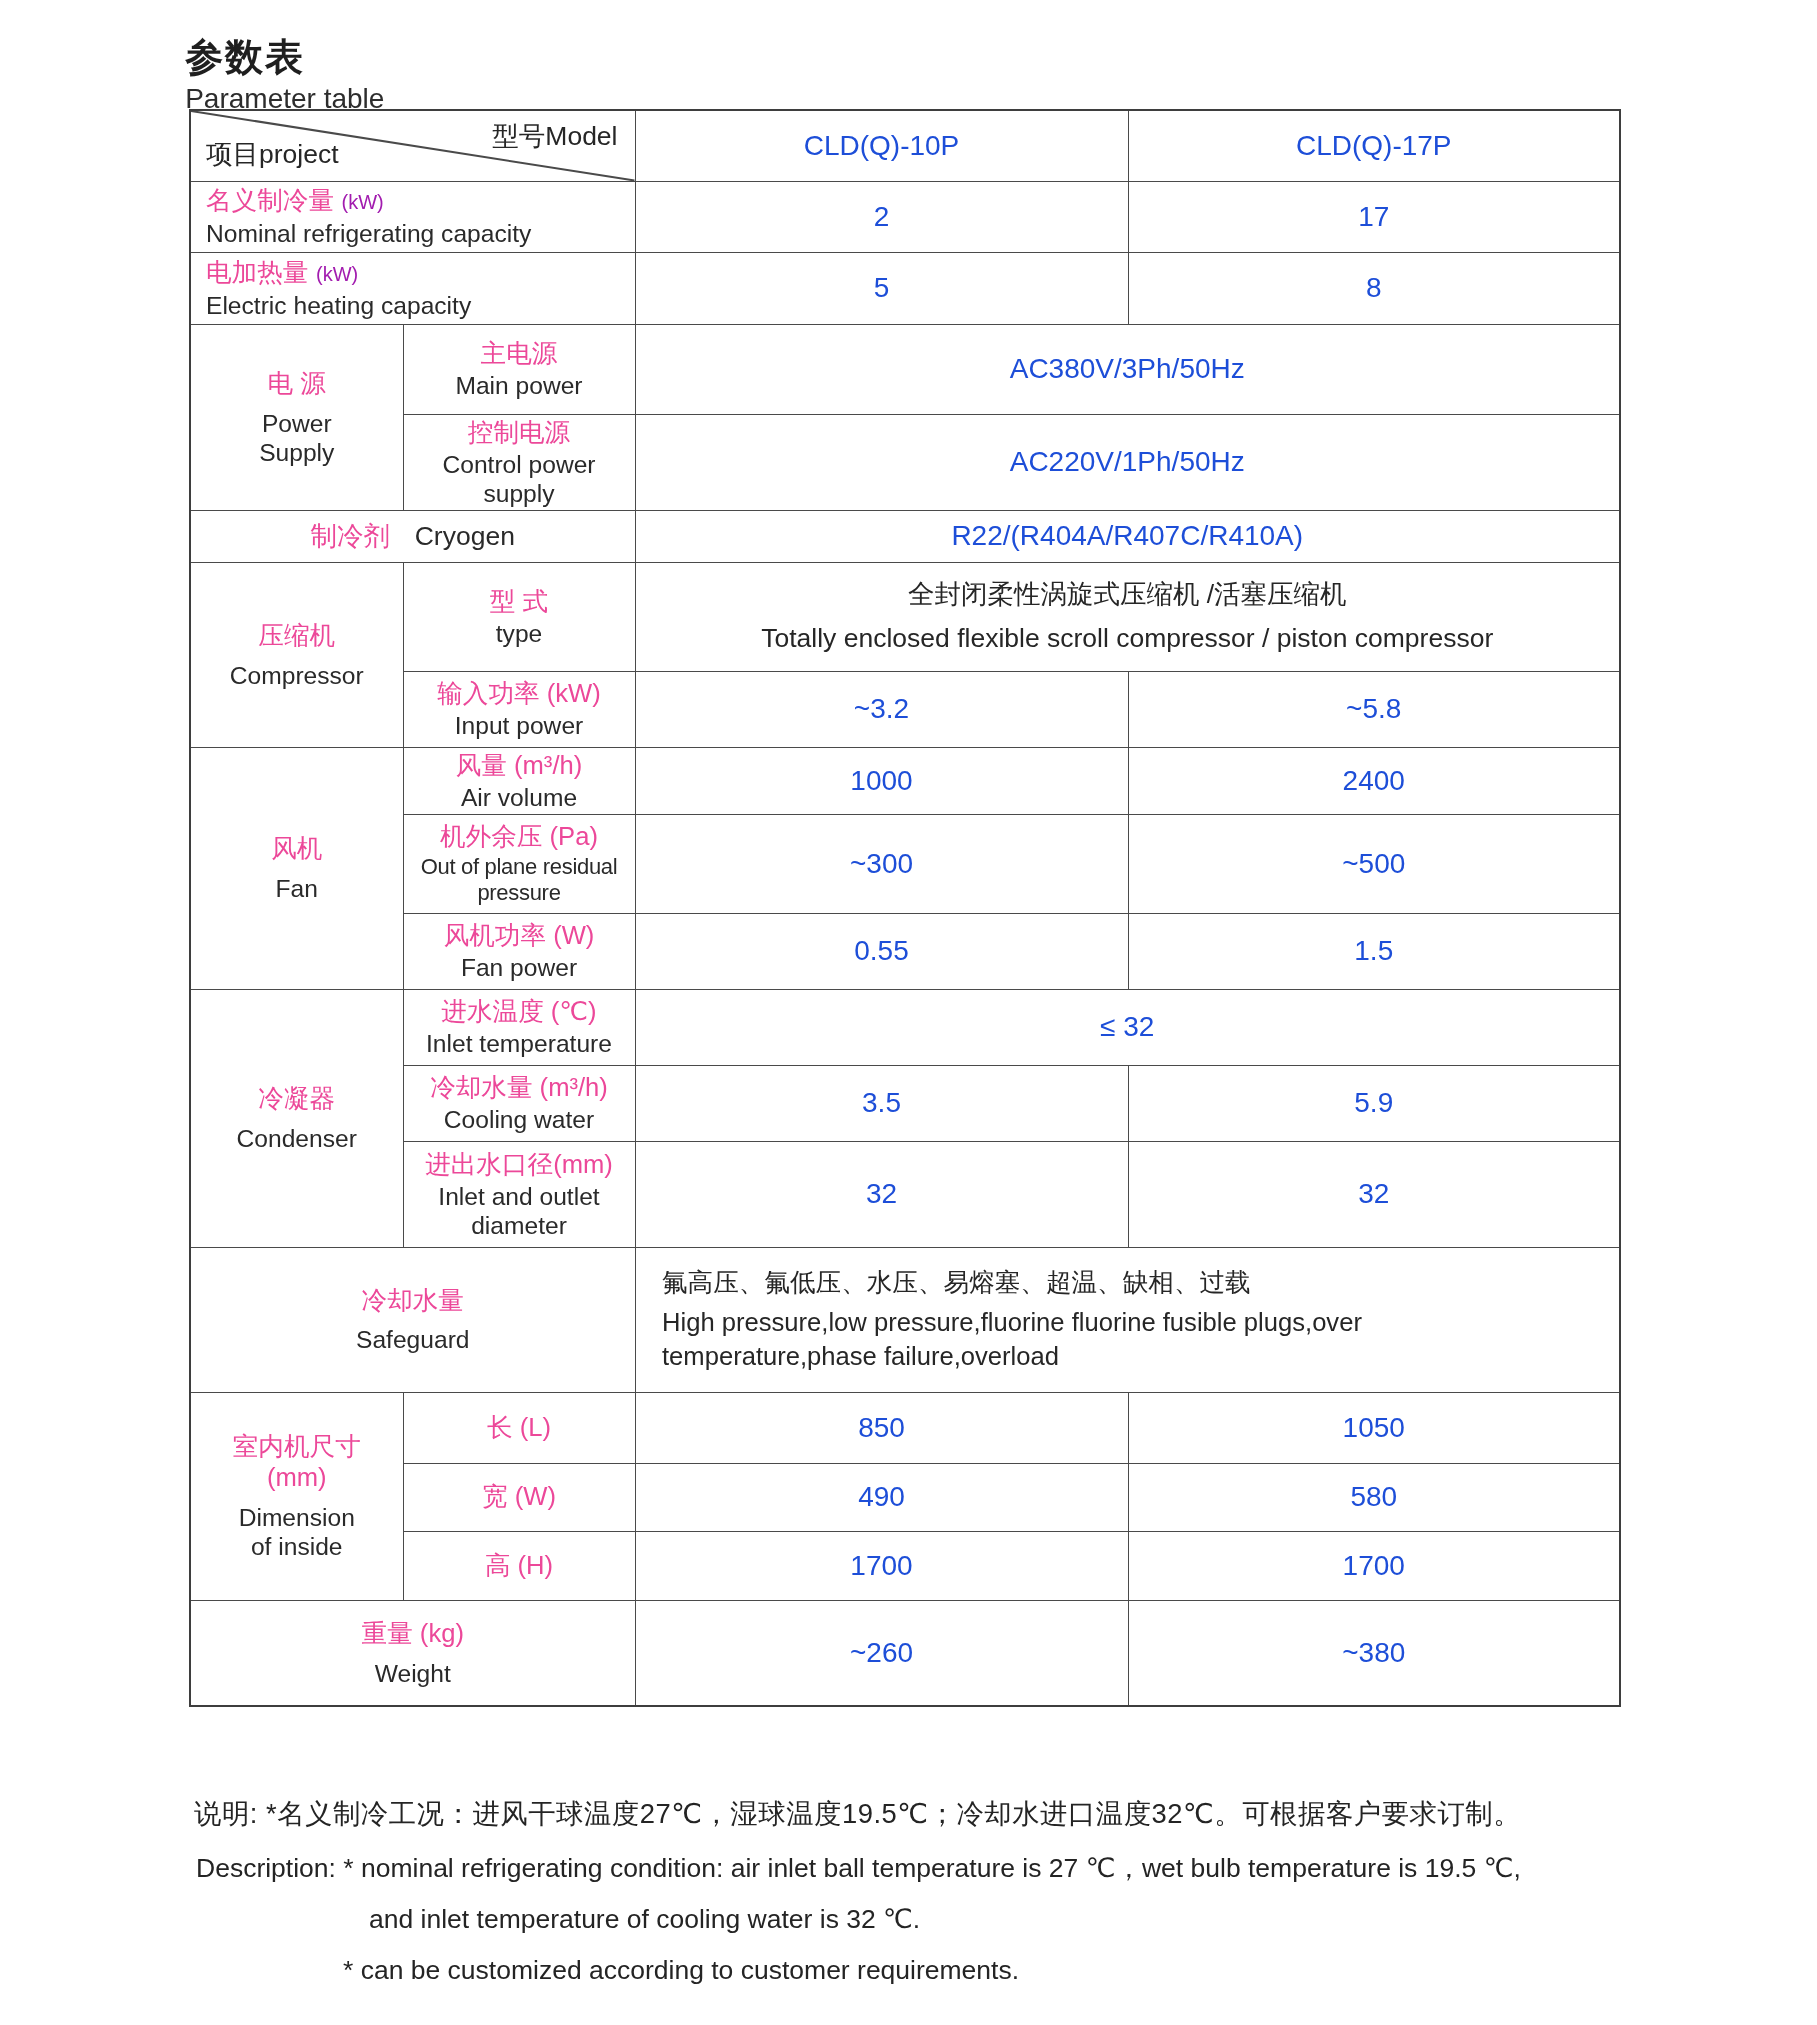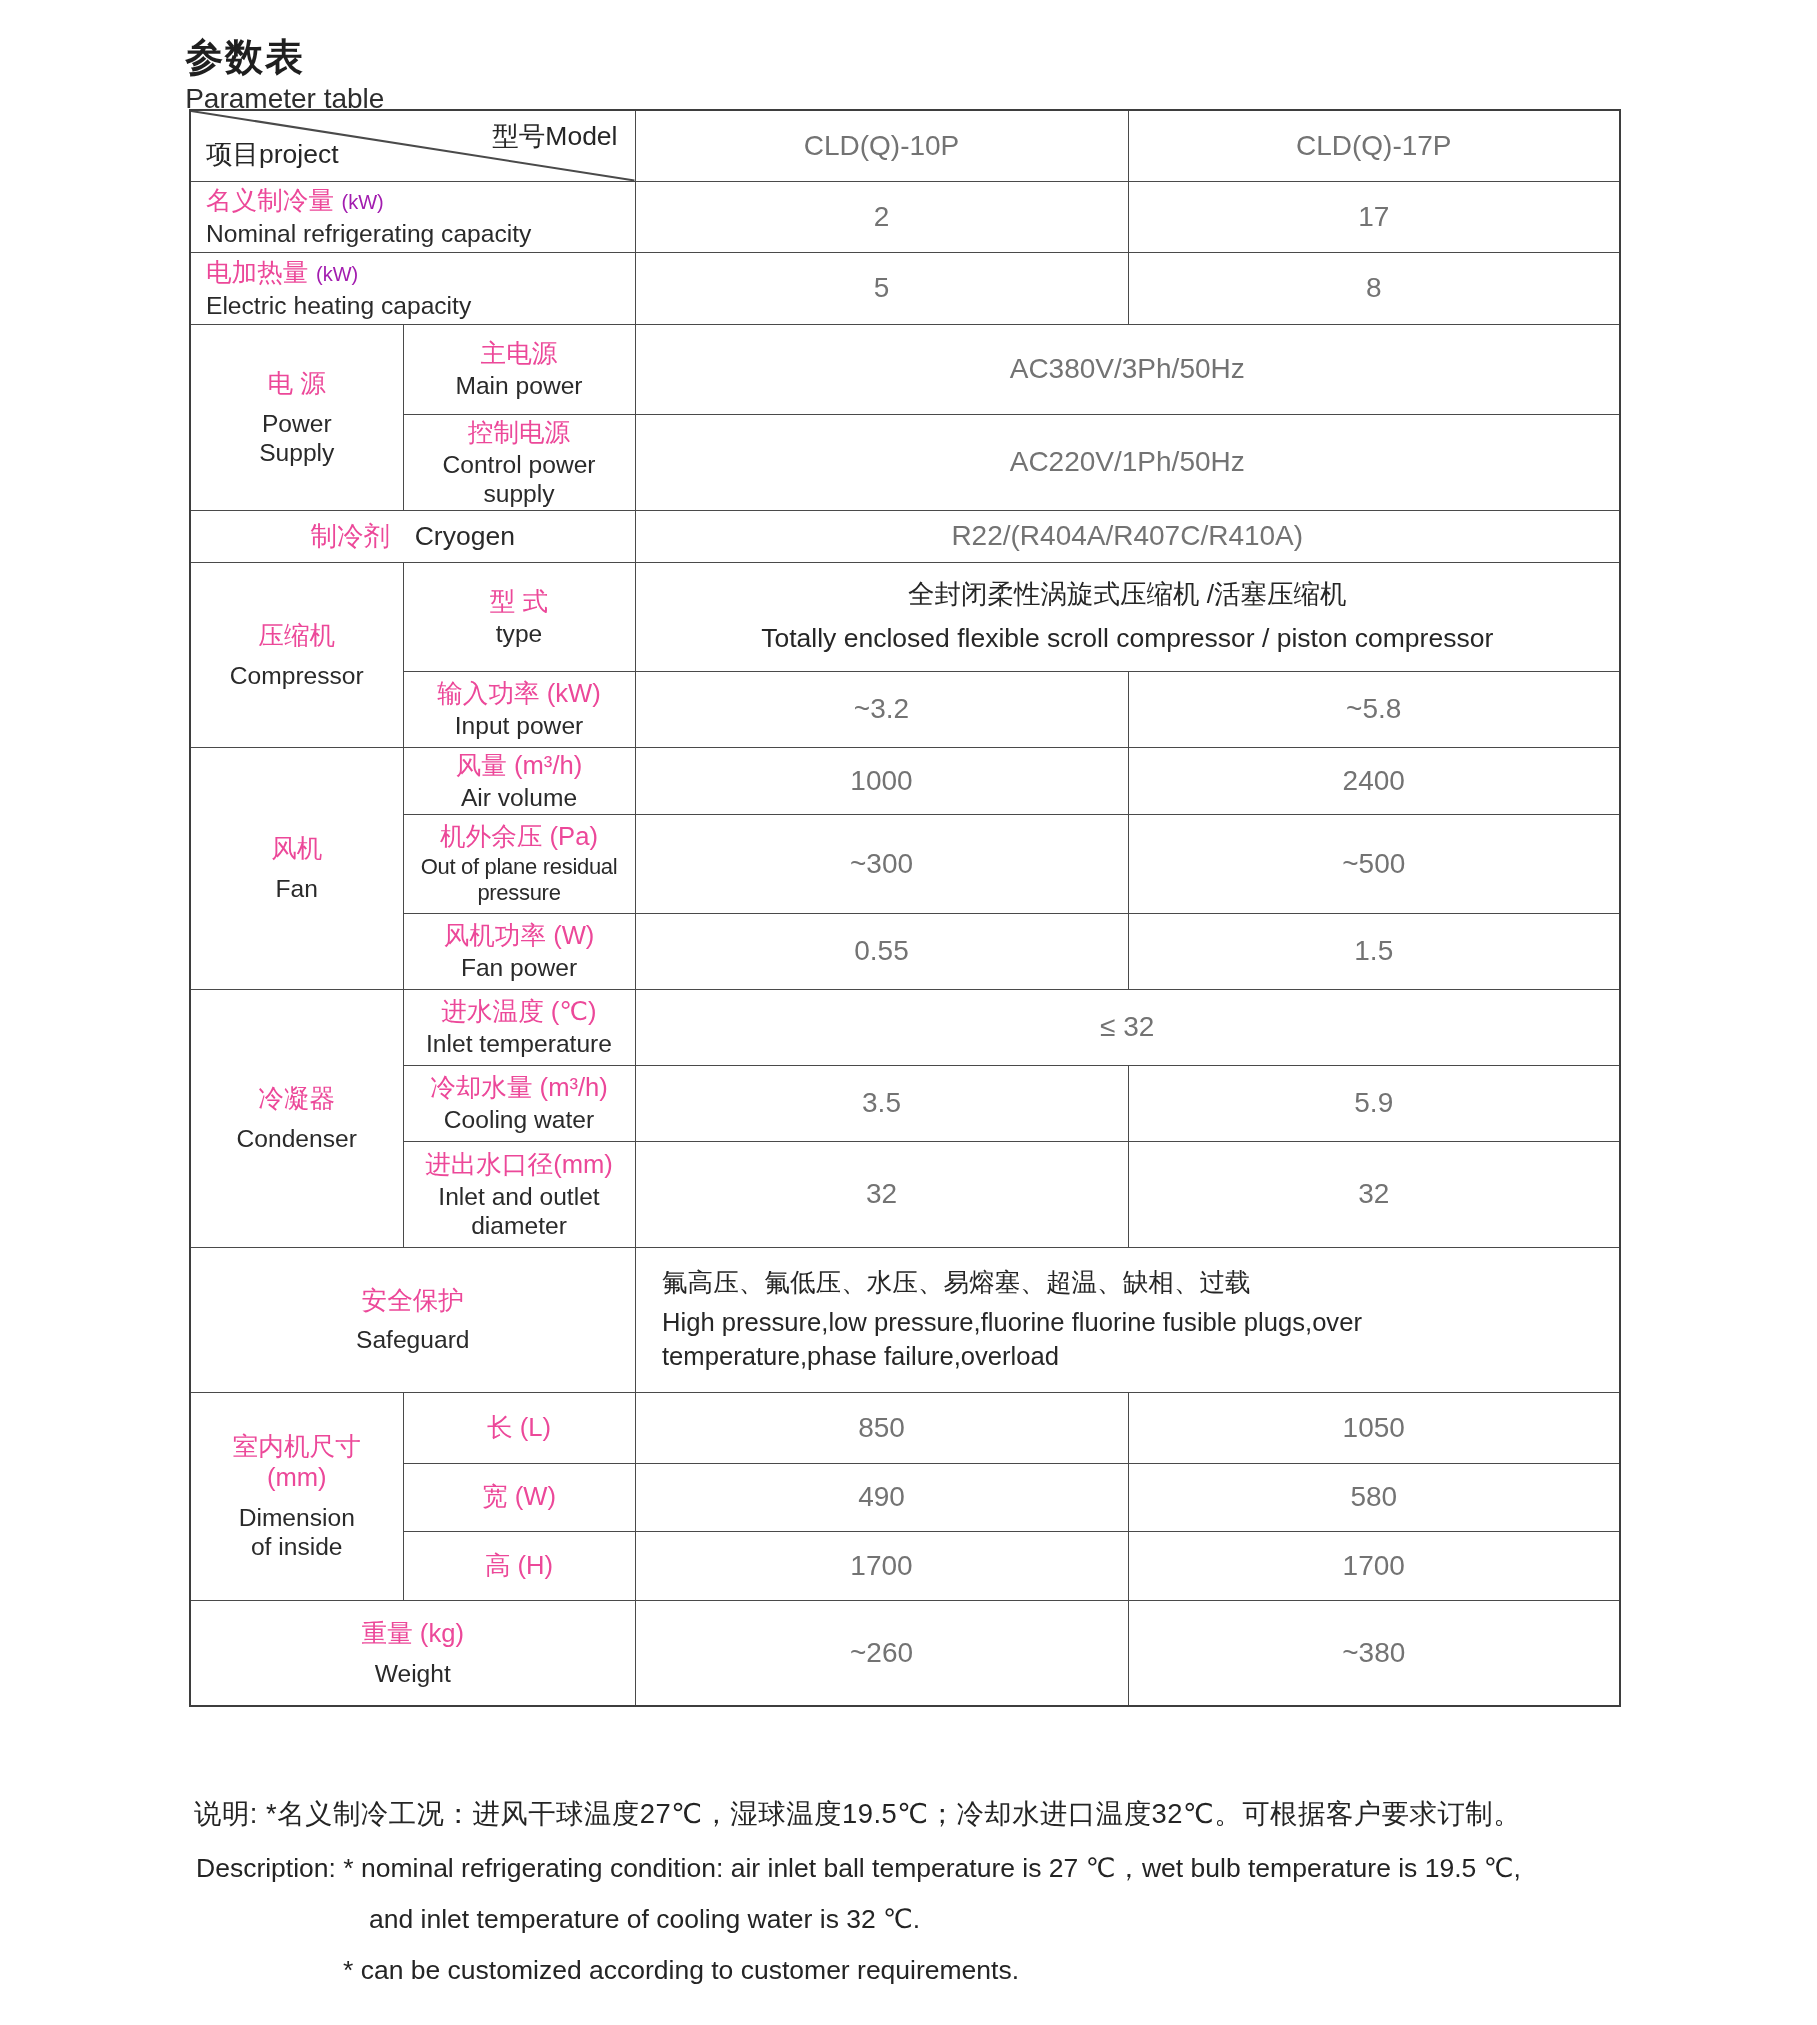--- a/index.html
+++ b/index.html
@@ -20,21 +20,21 @@
   .cn,.en,.vcn,.ven{display:block;white-space:pre-line;}
   .cn{font-size:25.6px;line-height:1.22;color:#ec4899;}
   .en{font-size:24.6px;line-height:1.18;color:#2a2a2a;margin-top:1.9px;}
   .en-narrow{font-size:22px;letter-spacing:-0.3px;}
   .grp .en{margin-top:9.5px;}
   .lbl{text-align:left;padding:3.8px 7.6px 3.8px 15px;}
   .lbl .lline{display:block;}
   .lbl .cn{display:inline;}
   .lbl .unit{font-size:20px;margin-left:7.6px;color:#a21caf;}
   .lbl .en{margin-top:2.8px;}
-  .val{font-size:28px;color:#737373;}
+  .val{font-size:28px;color:#1d4ed8;}
   .val2 .vcn{font-size:26.5px;line-height:1.3;}
   .val2 .ven{font-size:26.5px;line-height:1.3;margin-top:9.5px;}
   .val-left{text-align:left;padding:9.5px 23px 9.5px 26.5px;}
   .val-left .vcn{font-size:25.6px;line-height:1.4;}
   .val-left .ven{font-size:25.6px;line-height:1.35;margin-top:3.8px;}
   .grp-inline .cn,.grp-inline .en{display:inline;font-size:26.5px;}
   .grp-inline .en{margin-left:24.6px;}
 
   td.diag{position:relative;padding:8px;}
   td.diag svg{position:absolute;left:0;top:0;width:100%;height:100%;}
@@ -203,21 +203,21 @@
       <span class="cn">进出水口径(mm)</span>
       <span class="en">Inlet and outlet
 diameter</span>
     </td>
     <td class="val">32</td>
     <td class="val">32</td>
   </tr>
 
   <tr style="height:145px">
     <td colspan="2" class="grp">
-      <span class="cn">安全保护</span>
+      <span class="cn">冷却水量</span>
       <span class="en">Safeguard</span>
     </td>
     <td colspan="2" class="val-left">
       <span class="vcn">氟高压、氟低压、水压、易熔塞、超温、缺相、过载</span>
       <span class="ven">High pressure,low pressure,fluorine fluorine fusible plugs,over
 temperature,phase failure,overload</span>
     </td>
   </tr>
 
   <tr style="height:71px">

